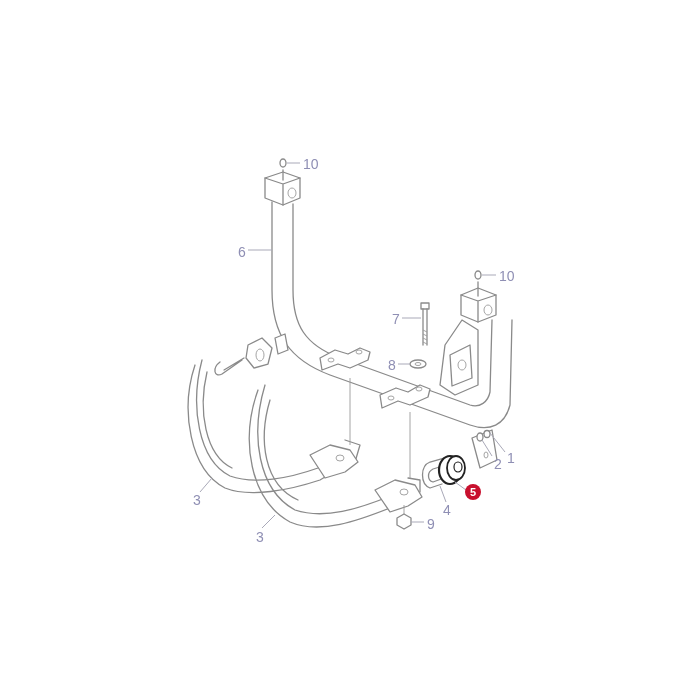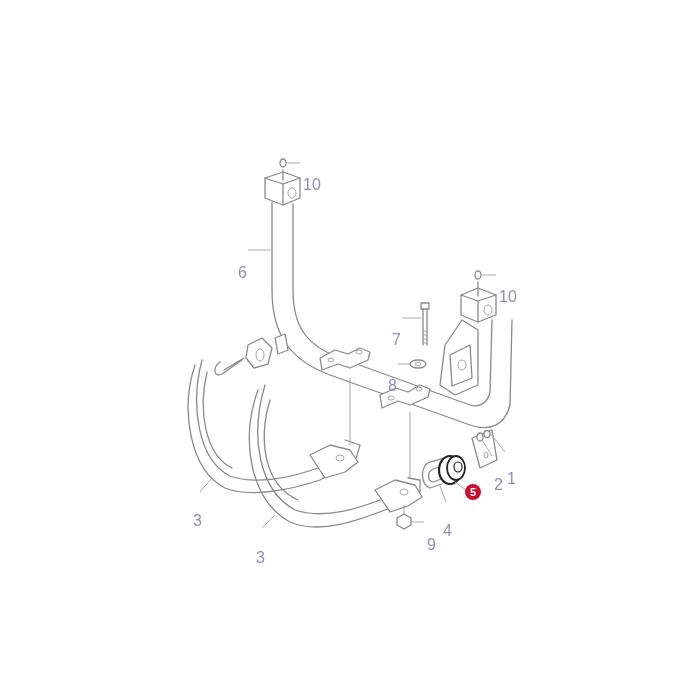--- a/index.html
+++ b/index.html
@@ -2,21 +2,21 @@
 <html><head>
   <meta charset="utf-8">
   <style>
     html, body { margin: 0; padding: 0; background: #ffffff; }
     body { width: 700px; height: 700px; overflow: hidden; position: relative; font-family: "Liberation Sans", sans-serif; }
     .canvas { position: absolute; left: 0; top: 0; width: 700px; height: 700px; }
     .ln { fill: none; stroke: #8a8a8a; stroke-width: 1.3; stroke-linejoin: round; stroke-linecap: round; }
     .ln2 { fill: #ffffff; stroke: #8a8a8a; stroke-width: 1.3; stroke-linejoin: round; }
     .thin { fill: none; stroke: #9a9a9a; stroke-width: 0.9; }
     .leader { stroke: #a9a9b8; stroke-width: 1; fill: none; }
-    .callout { position: absolute; font-size: 16px; color: #8f8fb4; line-height: 1; margin-top: 20px; }
+    .callout { position: absolute; font-size: 14px; color: #8f8fb4; line-height: 1; }
     .badge { position: absolute; width: 16px; height: 16px; border-radius: 50%; background: #c8102e; color: #fff; font-size: 11px; font-weight: bold; text-align: center; line-height: 16px; }
   </style>
 </head>
 <body>
 
 <svg class="canvas" viewBox="0 0 700 700" xmlns="http://www.w3.org/2000/svg">
 
   <g>
     <path class="ln2" d="M265 178 L283 172 L300 178 L300 198 L283 205 L265 198 Z"></path>
     <path class="ln" d="M265 178 L283 184 L300 178 M283 184 L283 205"></path>

